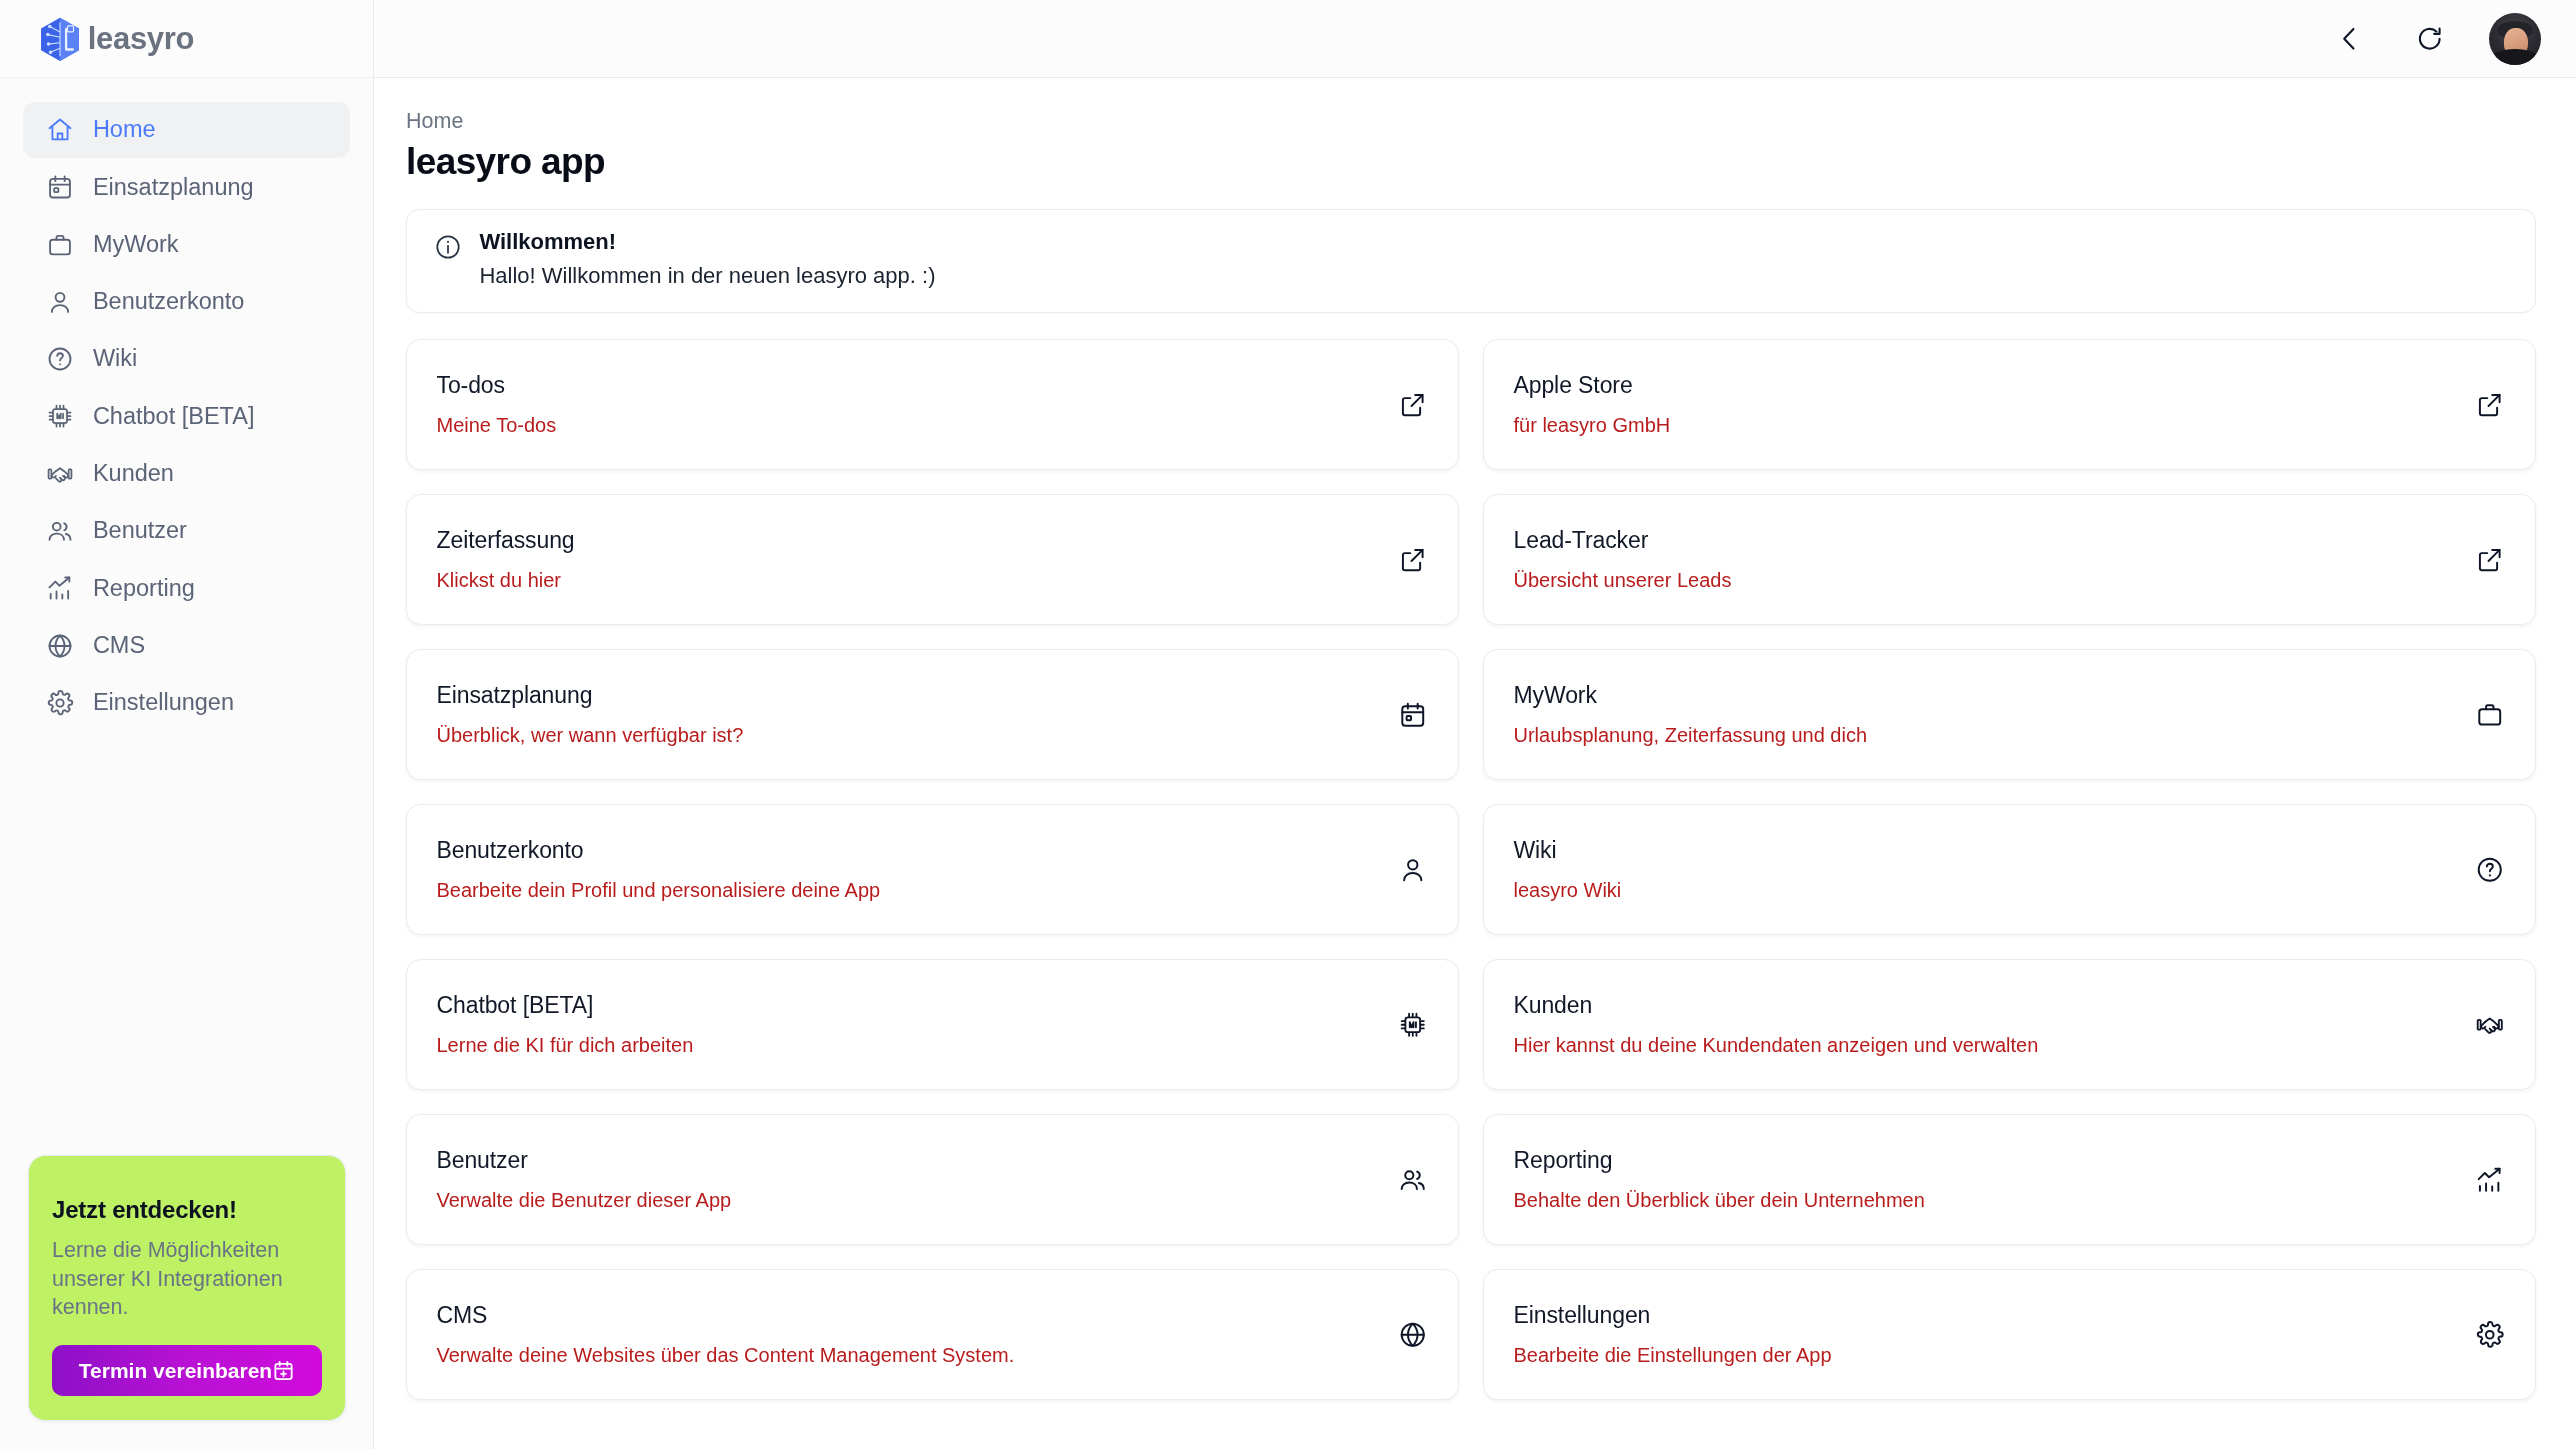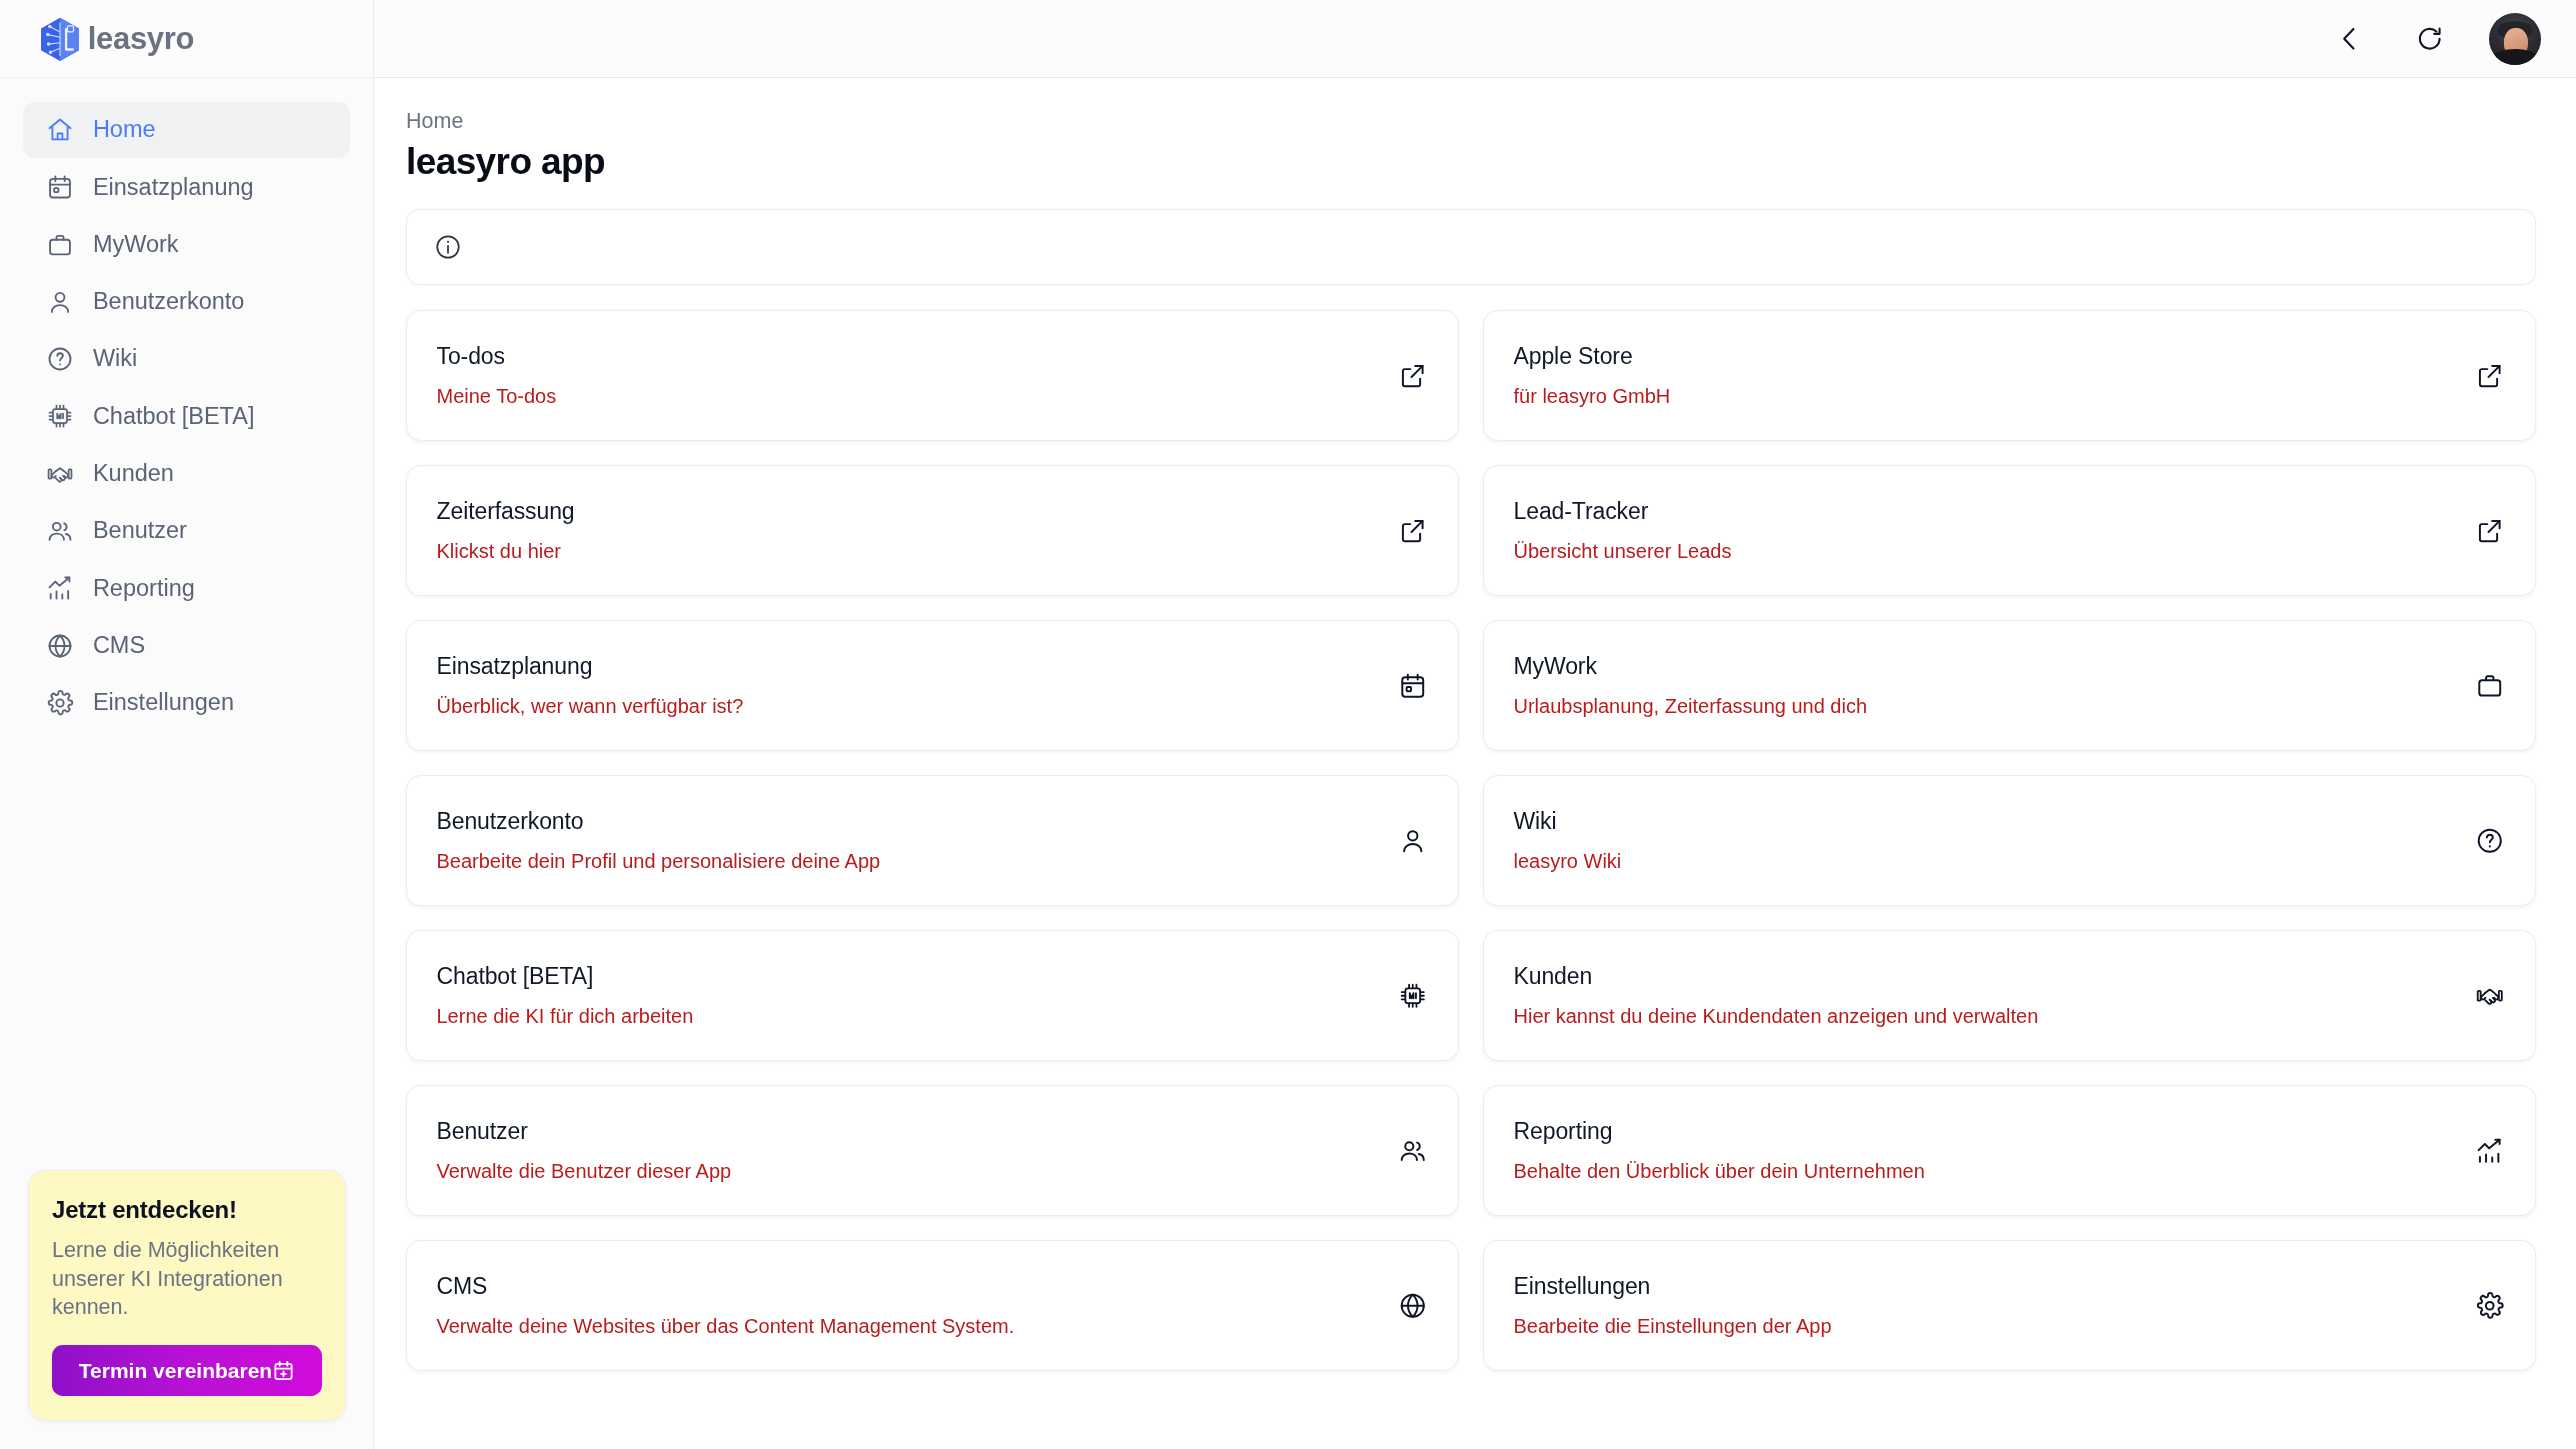--- a/index.html
+++ b/index.html
@@ -43,24 +43,24 @@
     color:#5b6476;
   }
   .nav-item.active{background:#f0f1f3;color:#4b7bfb;}
   .nav-ico{width:31px;height:31px;flex:none;margin-right:17.4px;display:flex;align-items:center;justify-content:center;}
   .nav-ico svg{width:28px;height:28px;display:block;}
   .nav-label{font-size:23.5px;line-height:1;}
 
   .promo{
     position:absolute;left:28px;bottom:28px;
     width:318px;
-    background:#fef9c3;
+    background:#bef264;
     border:1.3px solid #e9ecf2;
     border-radius:17.4px;
-    padding:25px 23px 24px 23px;
+    padding:40px 23px 24px 23px;
     box-shadow:0 1.3px 4px rgba(20,30,60,.04);
   }
   .promo-title{font-size:24px;font-weight:700;color:#0d1220;margin-bottom:12px;letter-spacing:-0.2px;}
   .promo-text{font-size:21.5px;line-height:1.33;color:#6a7385;margin-bottom:23px;}
   .promo-btn{
     display:flex;align-items:center;justify-content:center;gap:0;
     height:51px;border-radius:10.7px;
     background:linear-gradient(90deg,#8e10c8 0%,#b811d4 50%,#d10bdc 100%);
     color:#ffffff;font-size:21px;font-weight:600;cursor:pointer;
   }
@@ -349,20 +349,24 @@
       <h1 class="page-title">leasyro app</h1>
 
       <div class="banner">
         <span class="banner-ico">
           <svg viewBox="0 0 24 24" fill="none" stroke="#2b3445" stroke-width="1.5" stroke-linecap="round" stroke-linejoin="round">
             <circle cx="12" cy="12" r="9.2"></circle>
               <path d="M12 11v6"></path>
             <circle cx="12" cy="7.6" r=".9" fill="#2b3445" stroke="none"></circle>
           </svg>
         </span>
+        <div>
+          <div class="banner-title">Willkommen!</div>
+          <div class="banner-text">Hallo! Willkommen in der neuen leasyro app. :)</div>
+        </div>
       </div>
 
       <div class="grid">
 
         <div class="card">
           <div class="card-txt">
             <div class="card-title">To-dos</div>
             <div class="card-sub">Meine To-dos</div>
           </div>
           <span class="card-ico">

